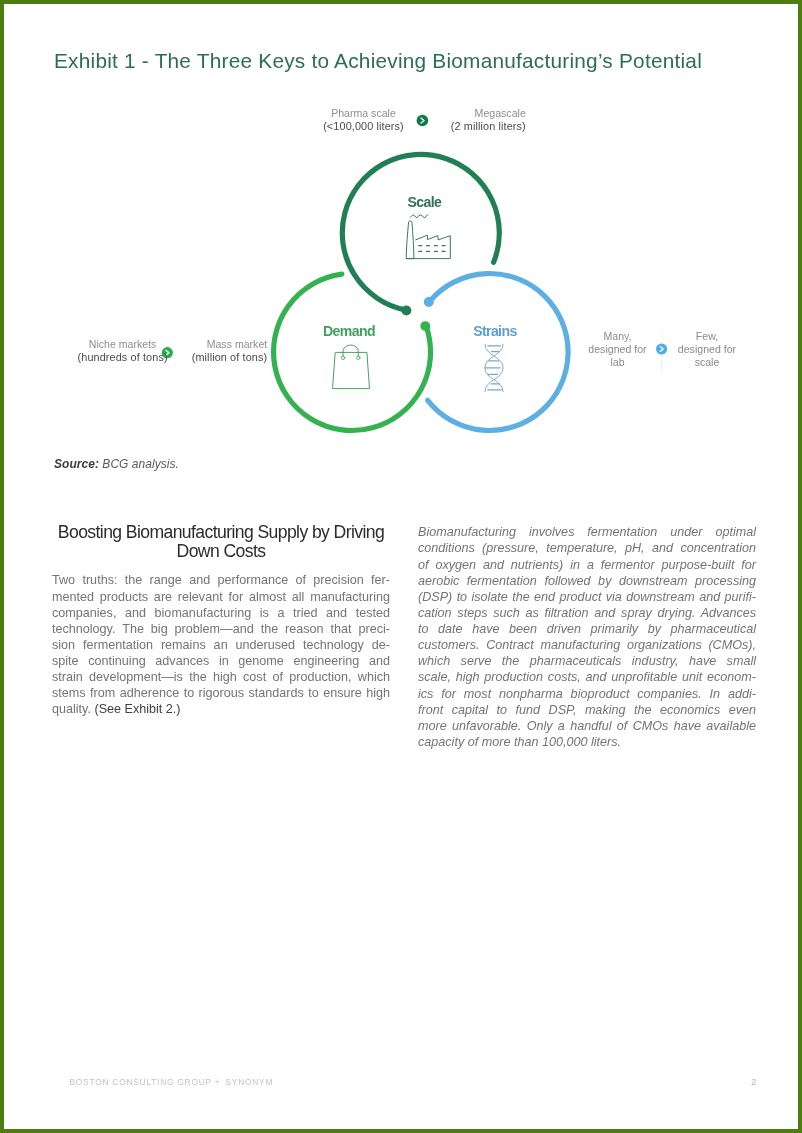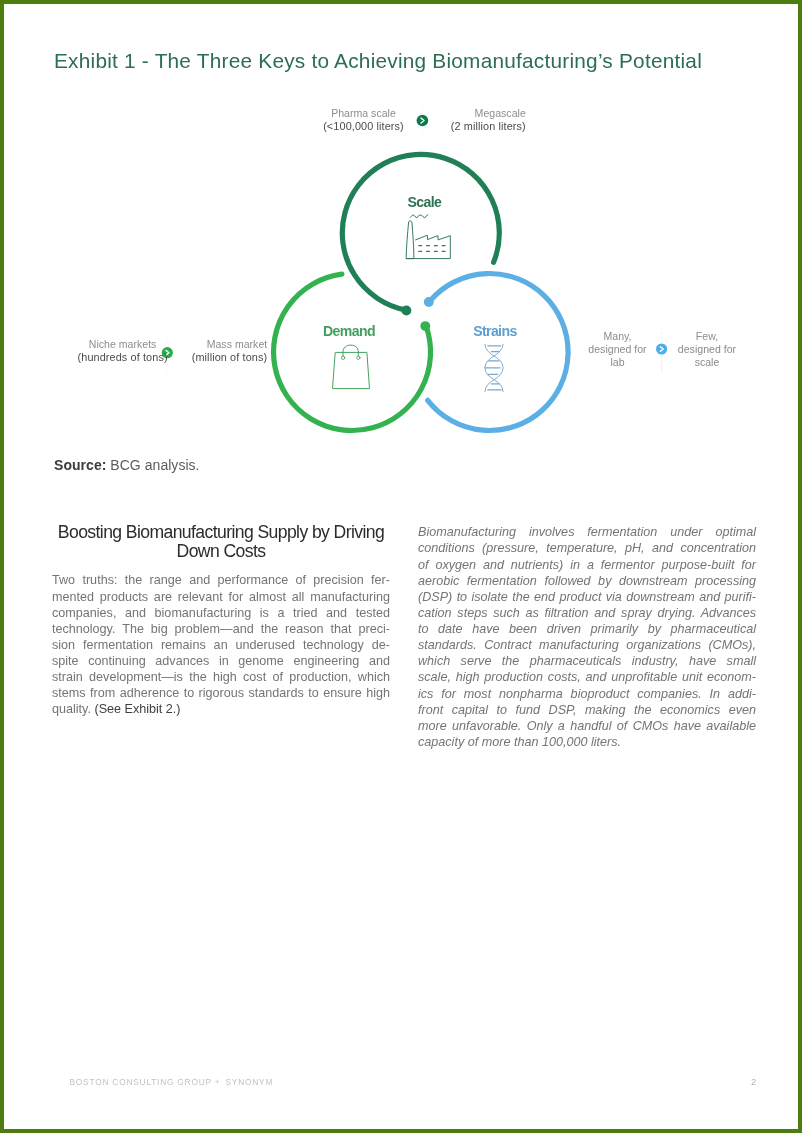--- a/index.html
+++ b/index.html
@@ -13,21 +13,21 @@
   .dsvg{position:absolute;left:0;top:0;}
 
   .lbl{position:absolute;font-size:10.55px;letter-spacing:0.02px;line-height:12.9px;color:#4d4d4d;white-space:nowrap;}
   .lbl .l1{color:#8d8d8d;display:block;}
   .lbl .l2{color:#4b4b4b;display:block;font-size:10.85px;letter-spacing:0.12px;}
   .lbl.r{text-align:center;}
   .lbl.l{text-align:right;}
   .lbl.c{text-align:center;}
   .lbl.c .l2{font-size:10.55px;letter-spacing:0.02px;color:#8a8a8a;}
 
-  .source{position:absolute;left:50px;top:452.6px;font-size:14px;letter-spacing:0.04px;color:#5c5c5c;}
+  .source{position:absolute;left:50px;top:452.6px;font-size:12px;letter-spacing:0.04px;color:#5c5c5c;font-style:italic;}
   .source b{color:#3c3c3c;font-weight:bold;}
 
   .col{position:absolute;font-size:12.6px;color:#747474;line-height:16.12px;}
   .colL{left:48px;top:519.4px;width:338px;}
   .colR{left:414px;top:520.3px;width:338px;font-style:italic;}
   .tl{white-space:nowrap;}
   .tl.j{display:block;text-align:justify;text-align-last:justify;white-space:normal;}
   .h2{font-size:17.6px;letter-spacing:-0.6px;color:#2c2c2c;line-height:18.25px;margin:0 0 12.6px 0;text-align:center;}
   .h2 .hl{white-space:nowrap;}
   .body{ }
@@ -173,21 +173,21 @@
 
   <div class="col colR">
     <div class="body">
       <div class="tl j">Biomanufacturing involves fermentation under optimal</div>
       <div class="tl j">conditions (pressure, temperature, pH, and concentration</div>
       <div class="tl j">of oxygen and nutrients) in a fermentor purpose-built for</div>
       <div class="tl j">aerobic fermentation followed by downstream processing</div>
       <div class="tl j">(DSP) to isolate the end product via downstream and purifi-</div>
       <div class="tl j">cation steps such as filtration and spray drying. Advances</div>
       <div class="tl j">to date have been driven primarily by pharmaceutical</div>
-      <div class="tl j">standards. Contract manufacturing organizations (CMOs),</div>
+      <div class="tl j">customers. Contract manufacturing organizations (CMOs),</div>
       <div class="tl j">which serve the pharmaceuticals industry, have small</div>
       <div class="tl j">scale, high production costs, and unprofitable unit econom-</div>
       <div class="tl j">ics for most nonpharma bioproduct companies. In addi-</div>
       <div class="tl j">front capital to fund DSP, making the economics even</div>
       <div class="tl j">more unfavorable. Only a handful of CMOs have available</div>
       <div class="tl">capacity of more than 100,000 liters.</div>
     </div>
   </div>
 
   <div class="foot">

